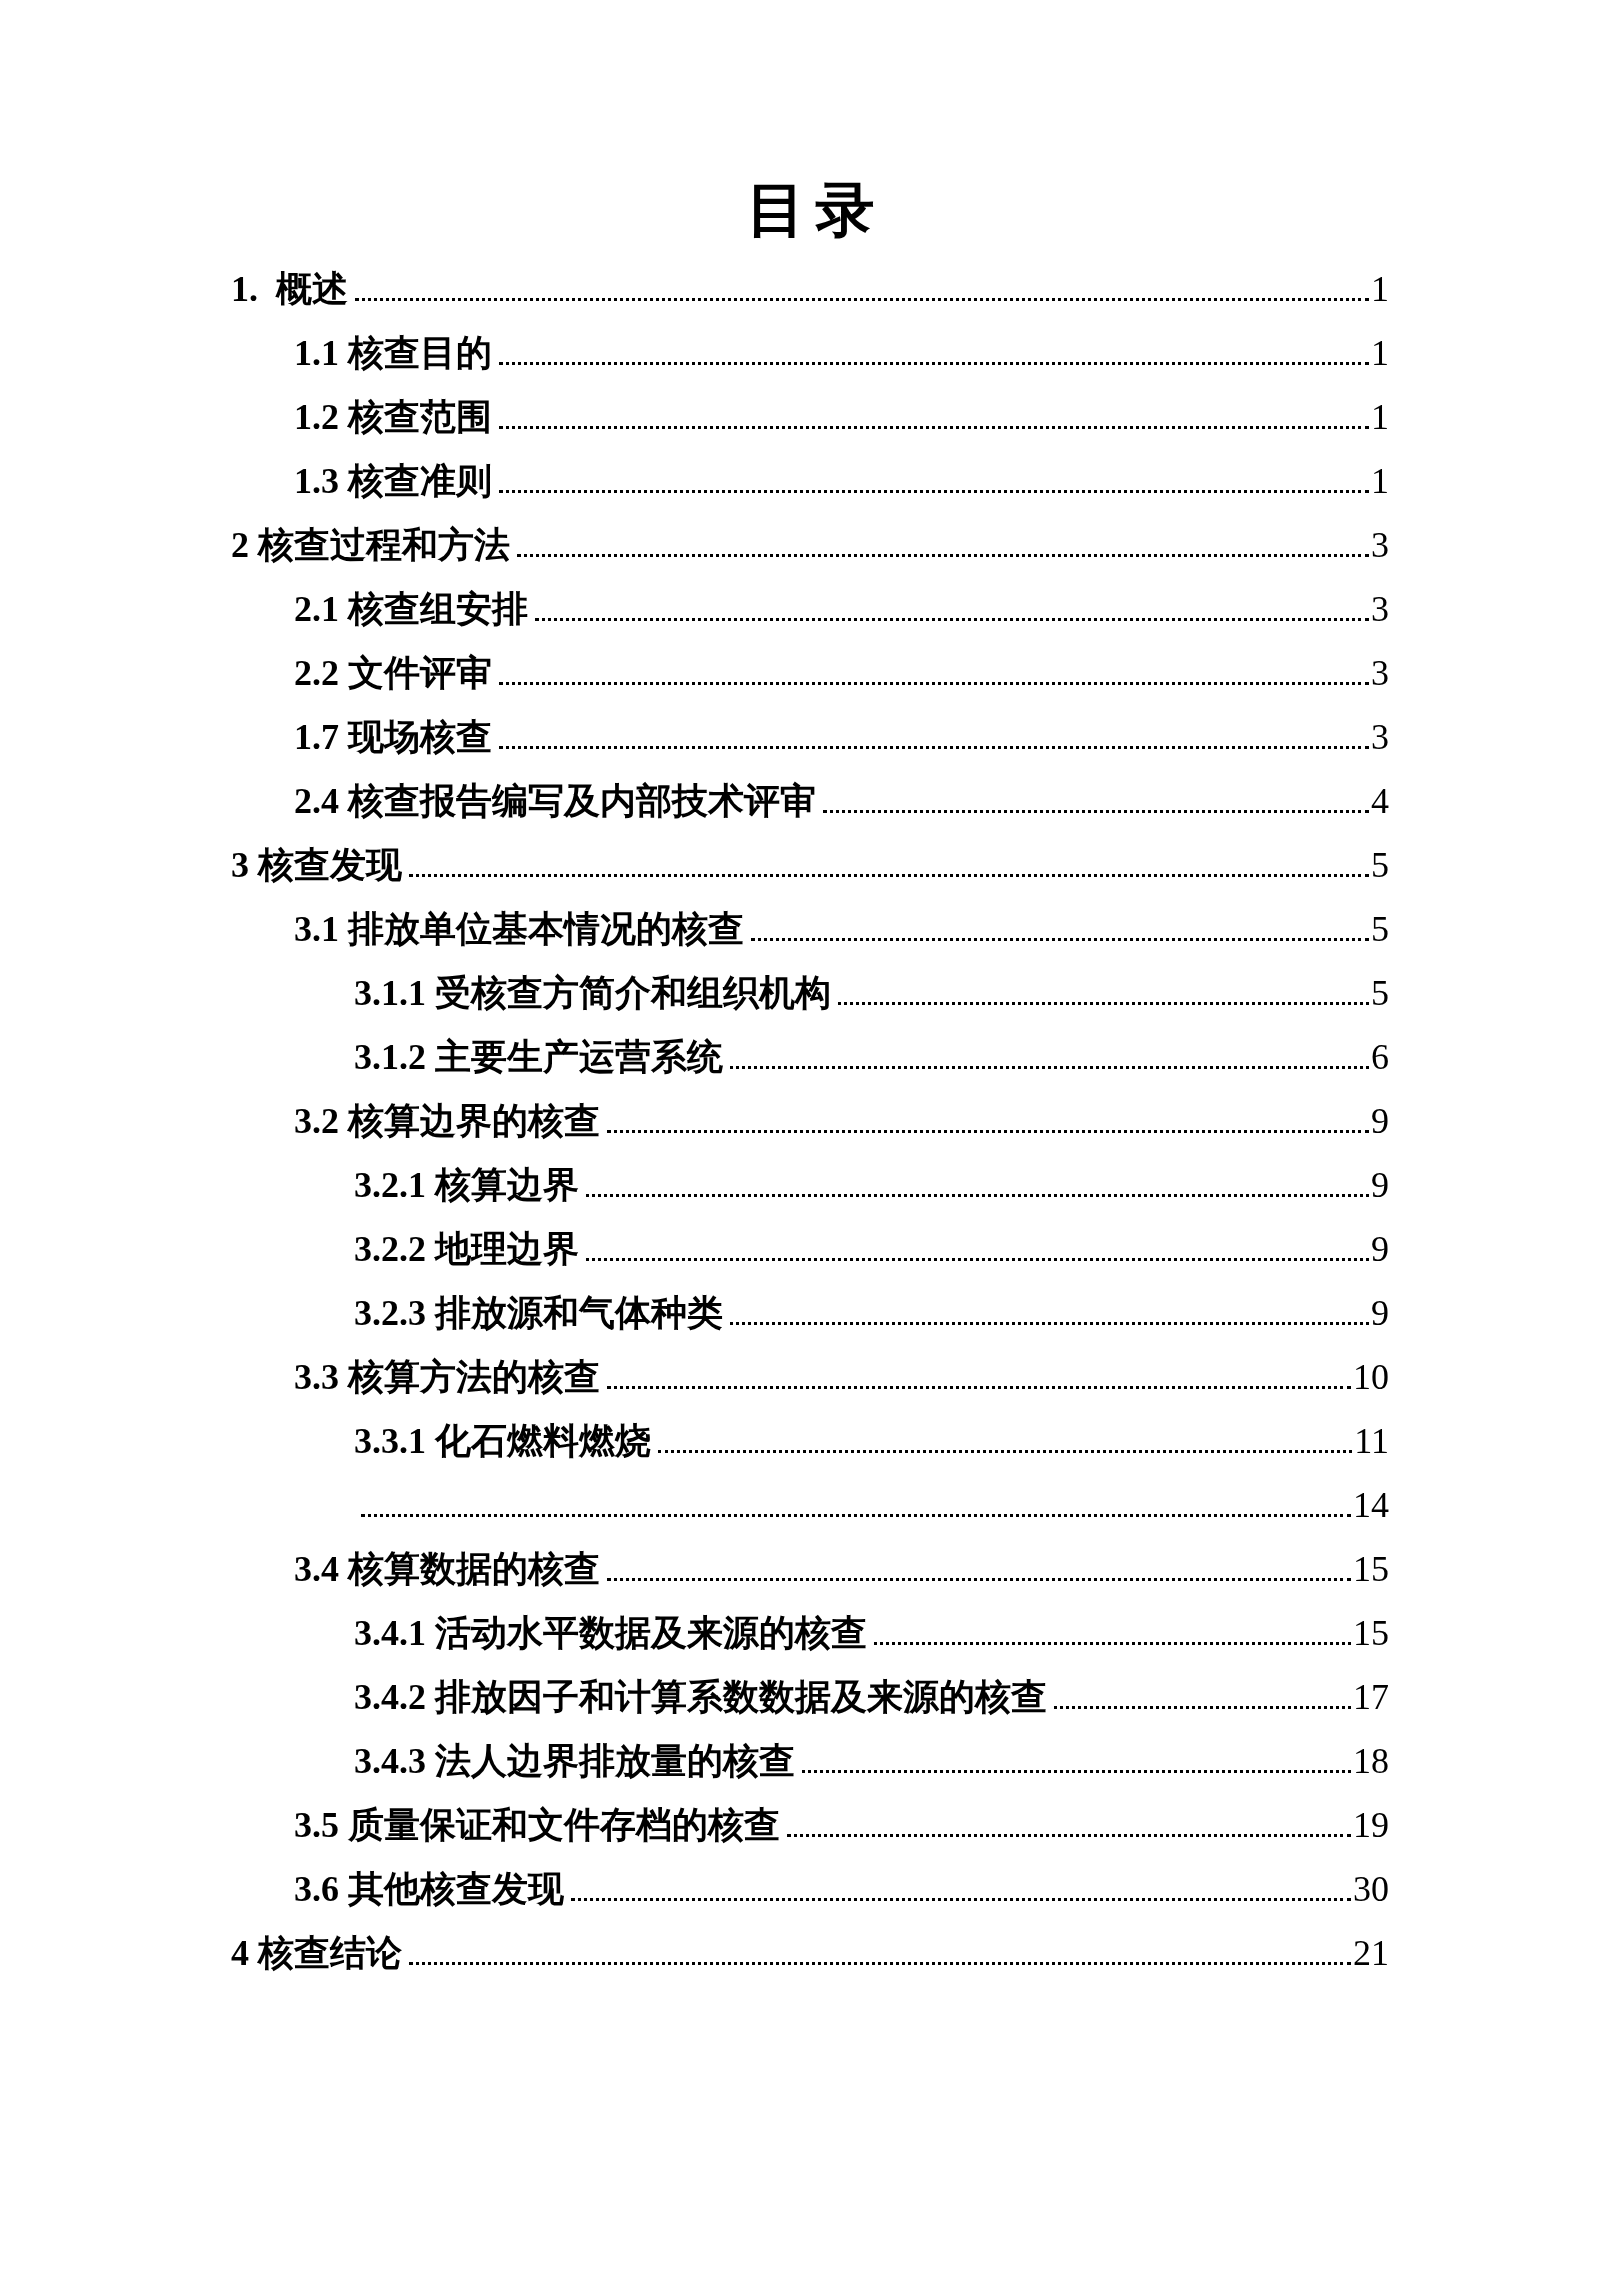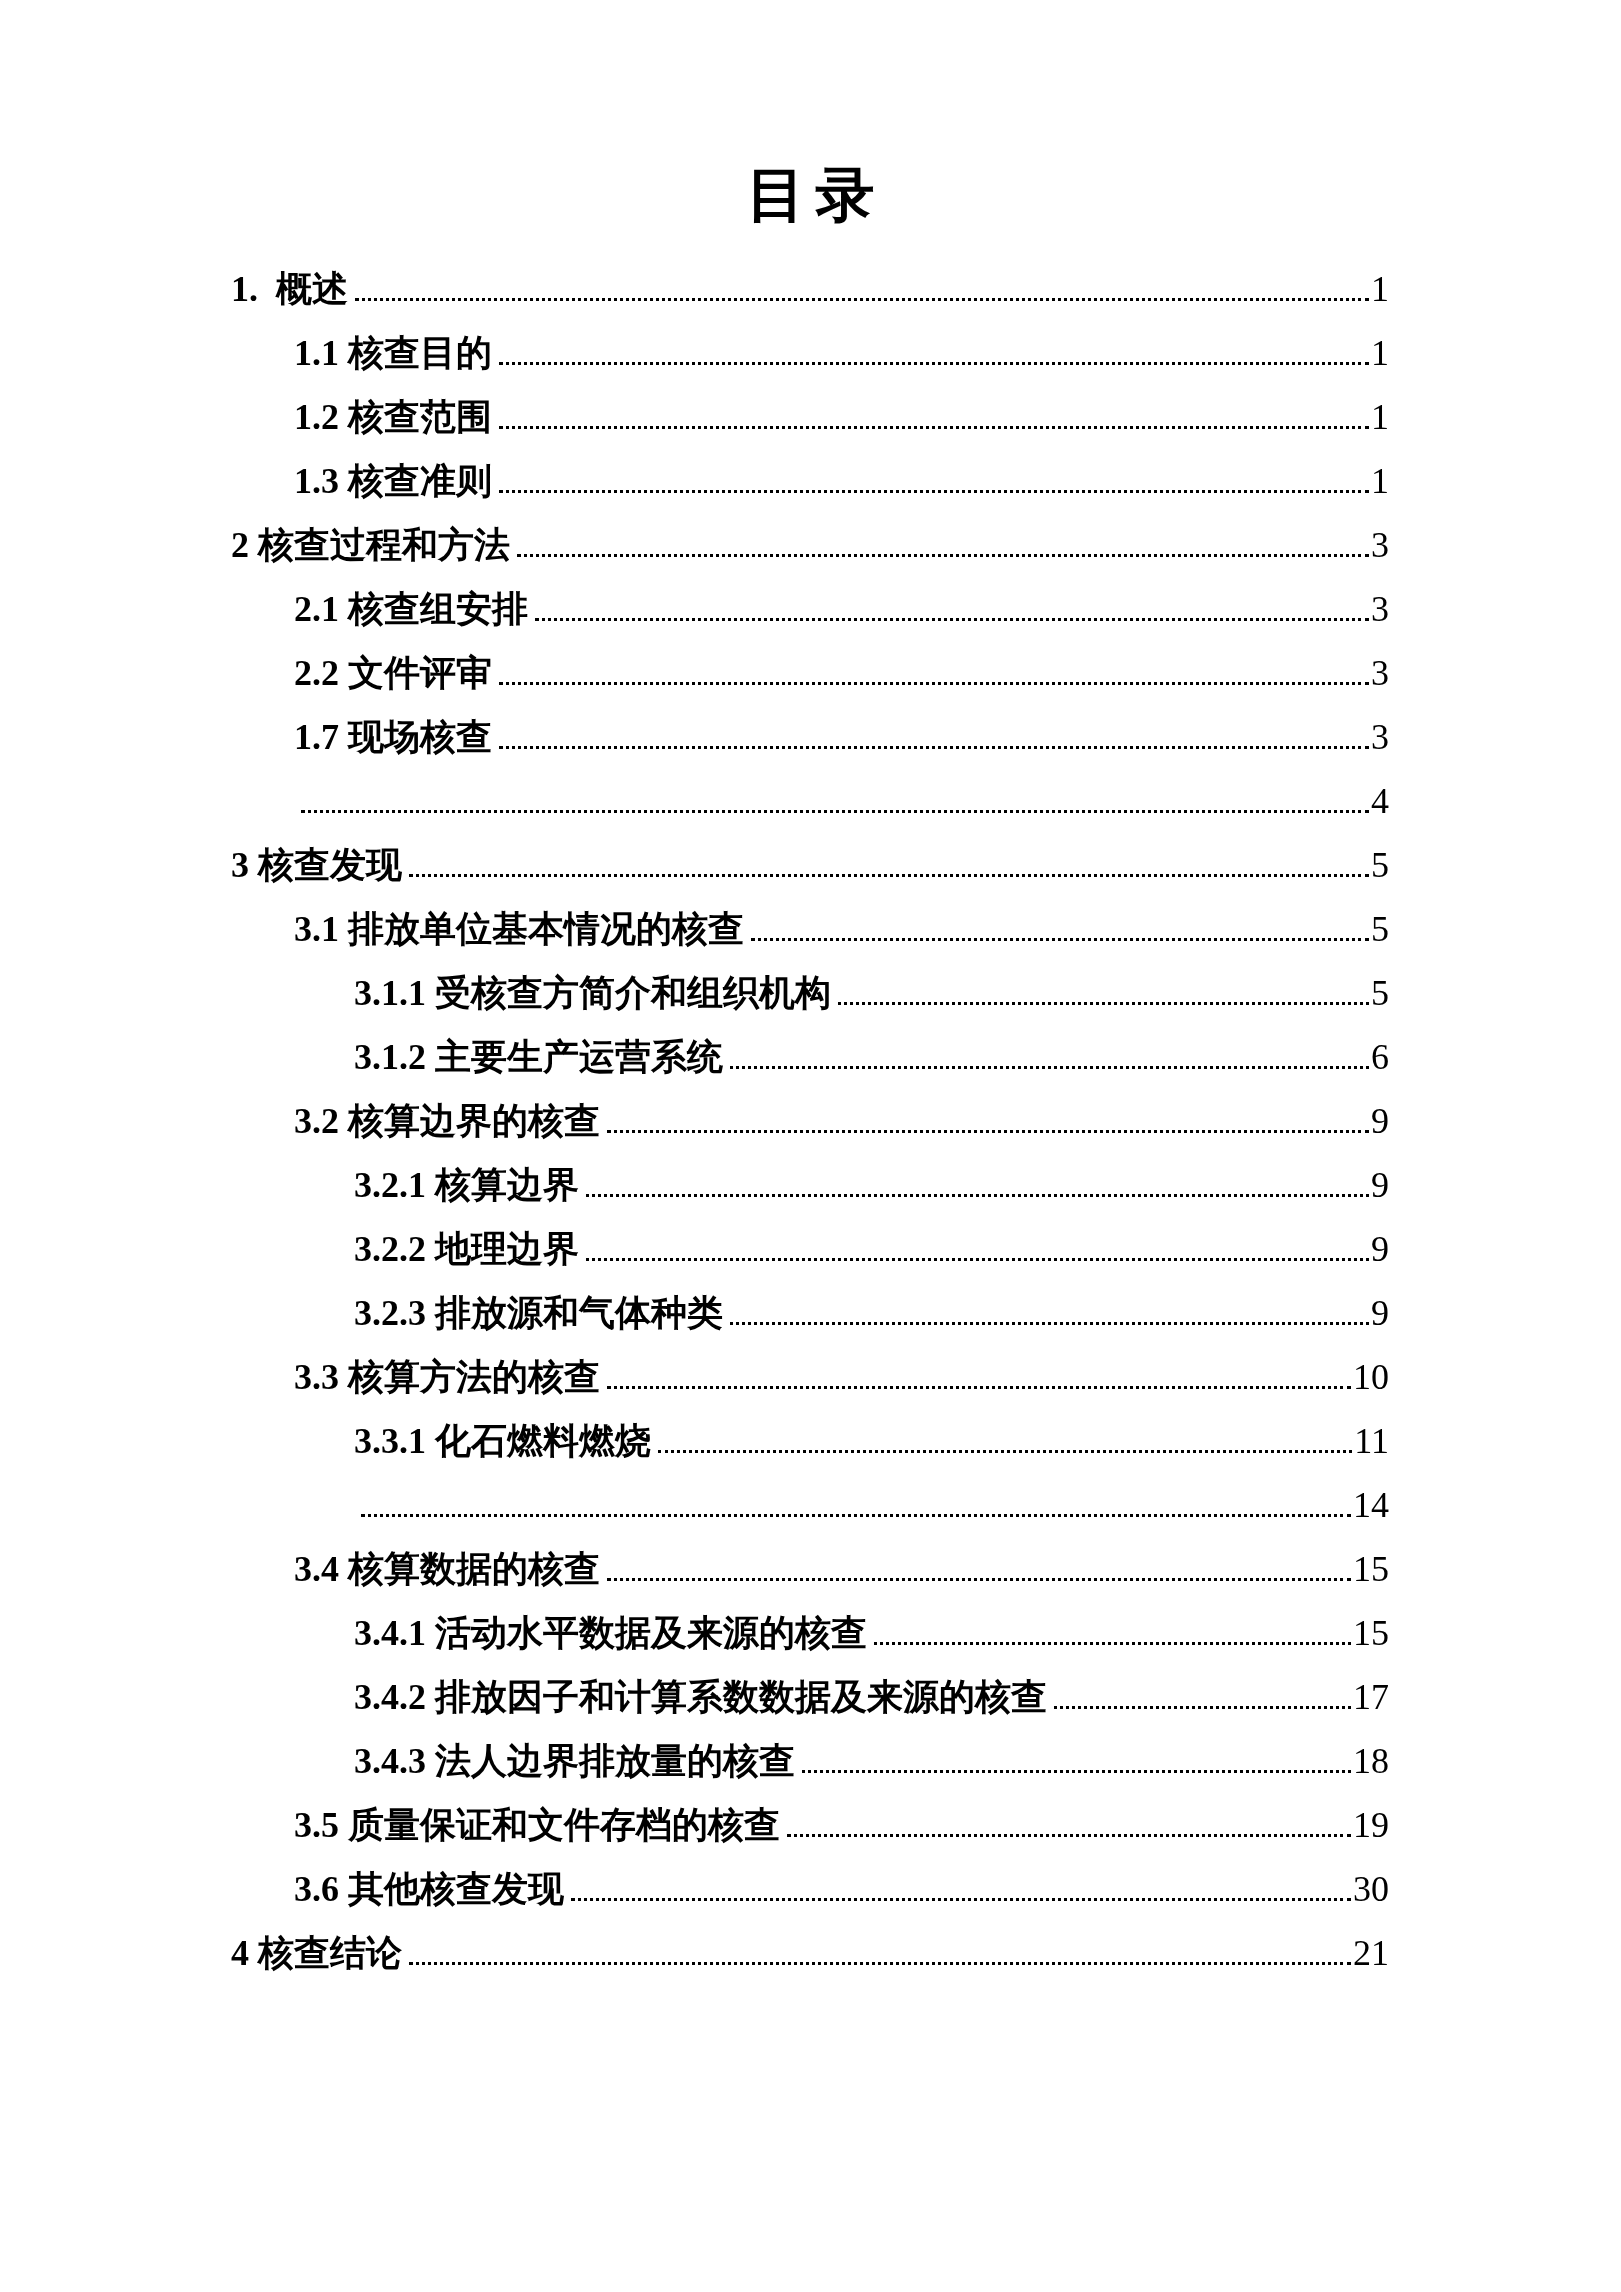--- a/index.html
+++ b/index.html
@@ -17,21 +17,21 @@
   }
   .page {
     position: absolute;
     inset: 0;
   }
   .title {
     position: absolute;
     left: 0;
     right: 0;
     top: 162px;
-    margin: 1px;
+    margin: 16px;
     text-align: center;
     font-size: 59px;
     line-height: 1.1;
     font-weight: 700;
     letter-spacing: 9.8px;
     padding-left: 9.8px; 
   }
   .toc {
     position: absolute;
     left: 231px;
@@ -114,20 +114,21 @@
     <span class="toc-page">3</span>
   </div>
 
   <div class="toc-row lvl-2">
     <span class="toc-label">1.7 现场核查</span>
     <span class="toc-leader"></span>
     <span class="toc-page">3</span>
   </div>
 
   <div class="toc-row lvl-2">
+    <span class="toc-label">2.4 核查报告编写及内部技术评审</span>
     <span class="toc-leader"></span>
     <span class="toc-page">4</span>
   </div>
 
   <div class="toc-row lvl-1">
     <span class="toc-label">3 核查发现</span>
     <span class="toc-leader"></span>
     <span class="toc-page">5</span>
   </div>
 

